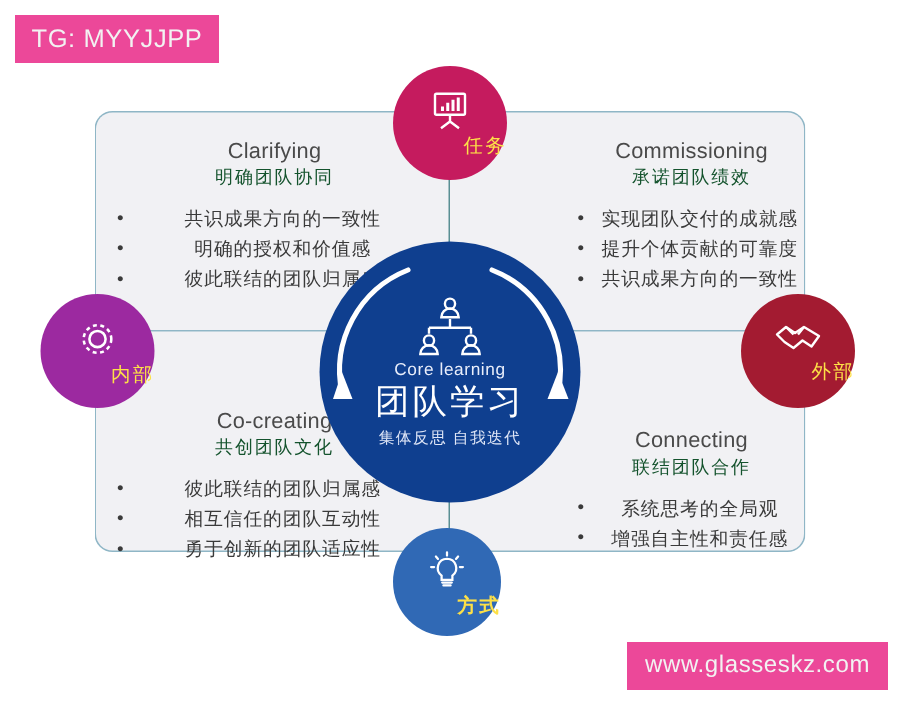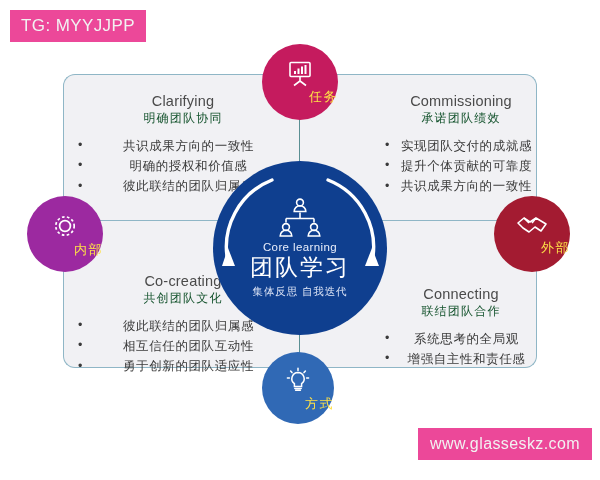--- a/index.html
+++ b/index.html
@@ -172,21 +172,21 @@
   }
   .badge .bwrap {
     position: absolute;
     left: 0; right: 0;
     top: 50%;
     transform: translateY(-50%);
   }
   #badge-top    { left: 262px; top: 44px;  width: 76px; height: 76px; background: #c51b5e; }
   #badge-left   { left: 27px;  top: 196px; width: 76px; height: 76px; background: #9c29a0; }
   #badge-right  { left: 494px; top: 196px; width: 76px; height: 76px; background: #a31b31; }
-  #badge-bottom { left: 262px; top: 352px; width: 72px; height: 72px; background: #3069b5; }
+  #badge-bottom { left: 262px; top: 352px; width: 72px; height: 72px; background: #3069b5; font-weight: bold; }
 </style>
 </head>
 <body>
 
 <div id="stage">
 
   <div class="frame">
     <div class="panel p-tl"></div>
     <div class="panel p-tr"></div>
     <div class="panel p-bl"></div>

